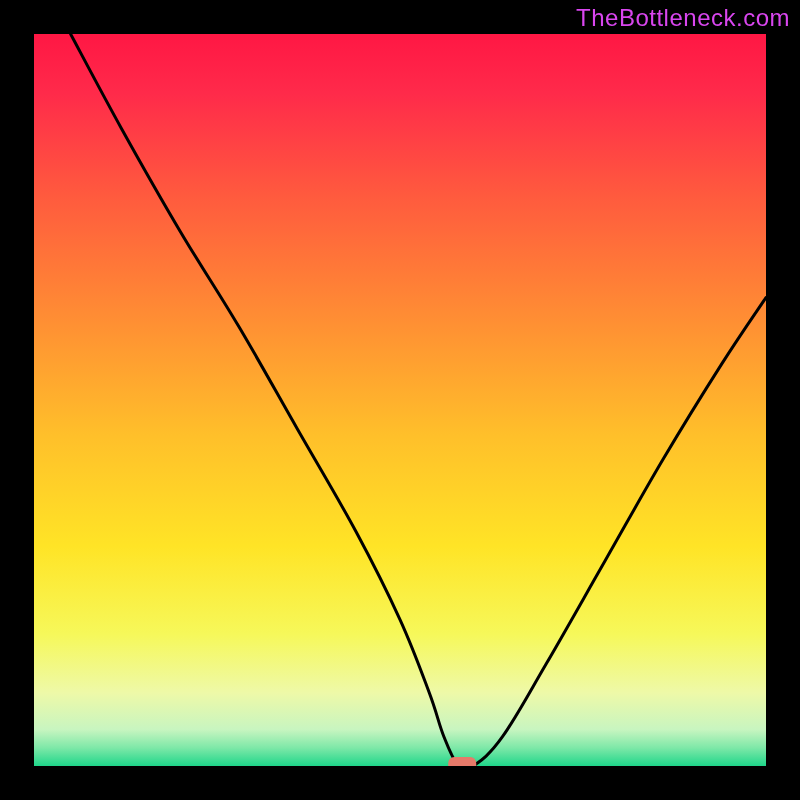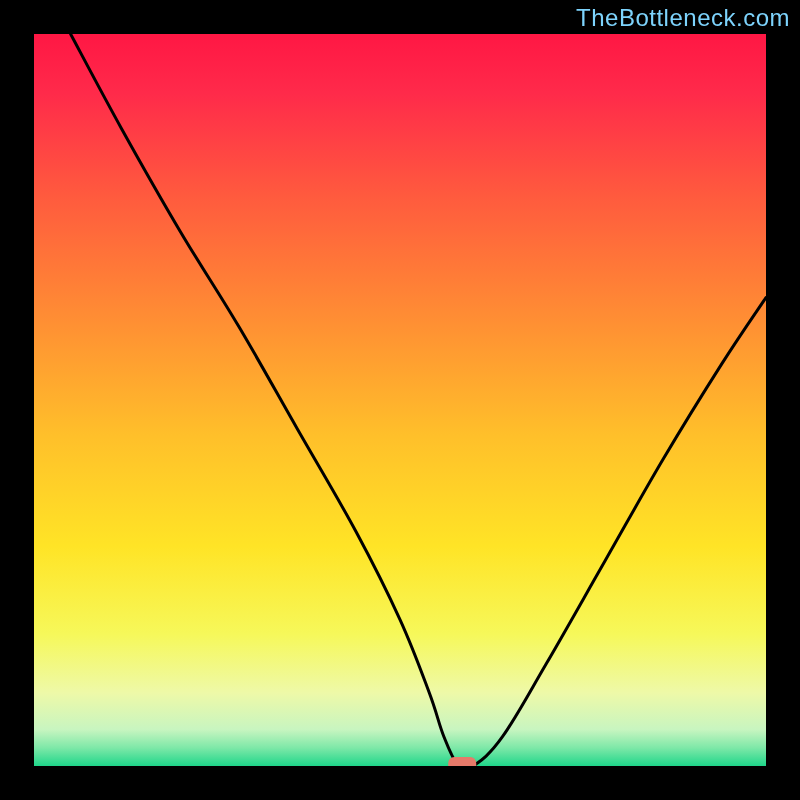--- a/index.html
+++ b/index.html
@@ -13,21 +13,21 @@
   .frame {
     position: relative;
     width: 800px;
     height: 800px;
     background: #000;
   }
   .watermark {
     position: absolute;
     top: 4px;
     right: 10px;
-    color: #7dd3fc;
+    color: #d946ef;
     font-size: 24px;
     font-weight: 500;
     z-index: 10;
     letter-spacing: 0.5px;
   }
   .plot {
     position: absolute;
     left: 34px;
     top: 34px;
     width: 732px;

